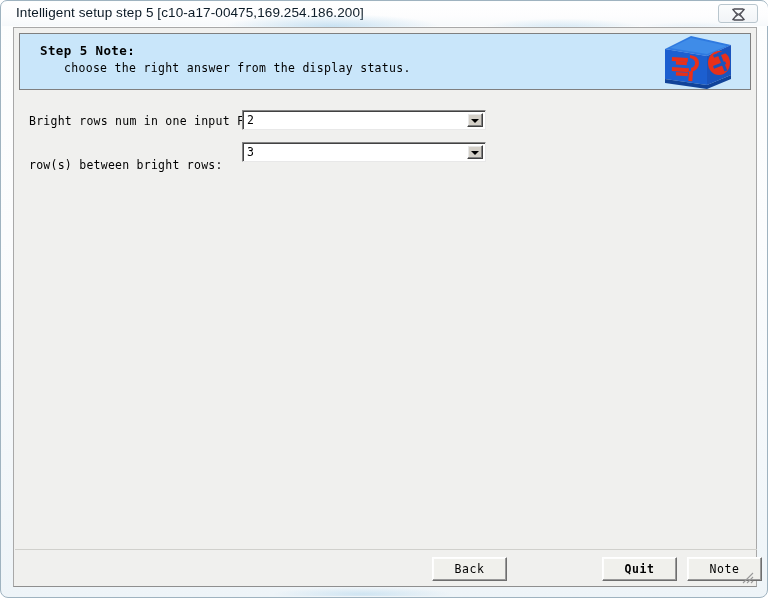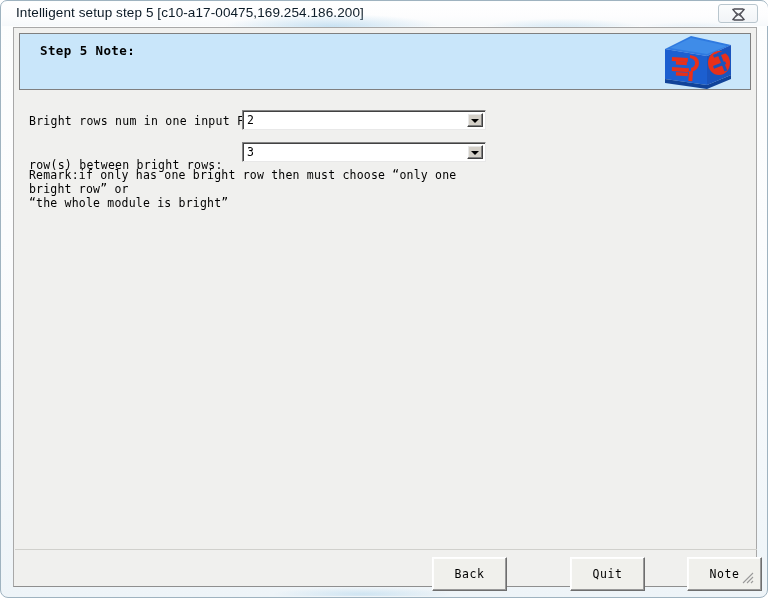--- a/index.html
+++ b/index.html
@@ -188,38 +188,38 @@
   
   #footer-divider {
     position: absolute;
     left: 1px; top: 521px;
     width: 742px; height: 1px;
     background: #d0d0cc;
   }
   .dlg-button {
     position: absolute;
     top: 529px;
-    width: 75px; height: 34px;
+    width: 75px; height: 24px;
     box-sizing: border-box;
     background: #f0f0ec;
     border: 1px solid;
     border-color: #ffffff #6e6e6e #6e6e6e #ffffff;
     box-shadow: inset -1px -1px 0 #9a9a9a, inset 1px 1px 0 #fdfdfd;
     font-family: "DejaVu Sans Mono", monospace;
     font-size: 11.5px;
     color: #000000;
     letter-spacing: 0.6px;
     text-align: center;
     line-height: 20px;
     cursor: pointer;
     padding: 0;
   }
   #button-back { left: 418px; }
   #button-next { left: 503px; margin-top: 48px; }
-  #button-quit { left: 556px; }
+  #button-quit { left: 588px; font-weight: bold; }
   #button-help { left: 673px; }
 
   #resize-grip {
     position: absolute;
     right: 2px; bottom: 2px;
     width: 13px; height: 13px;
   }
 </style>
 </head>
 <body>
@@ -237,20 +237,21 @@
       </span>
     </div>
   </div>
   <div id="aero-wash"></div>
   <div id="aero-wash-bottom"></div>
 
   <div id="client-area">
 
     <div id="header-banner">
       <div id="step-title">Step 5 Note:</div>
+      <div id="step-subtitle">choose the right answer from the display status.</div>
 
       <svg id="banner-logo" viewBox="0 0 96 58">
 
         <polygon points="46,3 86,12 62,23 20,16" fill="#2f7ae0"></polygon>
         <polygon points="46,5 82,13 62,21 25,15" fill="#3f8ce8"></polygon>
 
         <polygon points="20,16 62,23 62,52 20,46" fill="#1c5fd0"></polygon>
 
         <polygon points="62,23 86,12 86,42 62,52" fill="#1a54bd"></polygon>
 
@@ -283,22 +284,20 @@
     </div>
 
     <div class="form-label" id="label-rows-between">row(s) between bright rows:</div>
     <div class="combo" id="combo-rows-between">
       <span class="combo-value">3</span>
       <span class="combo-button">
         <span class="combo-arrow"></span>
       </span>
     </div>
 
-    <div id="remark-text">Remark:if only has one bright row then must choose “only one bright row” or
-“the whole module is bright”</div>
 
     <div id="footer-divider"></div>
     <button class="dlg-button" id="button-back">Back</button>
     <button class="dlg-button" id="button-next">Next</button>
     <button class="dlg-button" id="button-quit">Quit</button>
     <button class="dlg-button" id="button-help">Note</button>
 
     <svg id="resize-grip" viewBox="0 0 13 13">
       <g stroke="#9a9a9a" stroke-width="1.1">
         <line x1="12" y1="2" x2="2" y2="12"></line>

